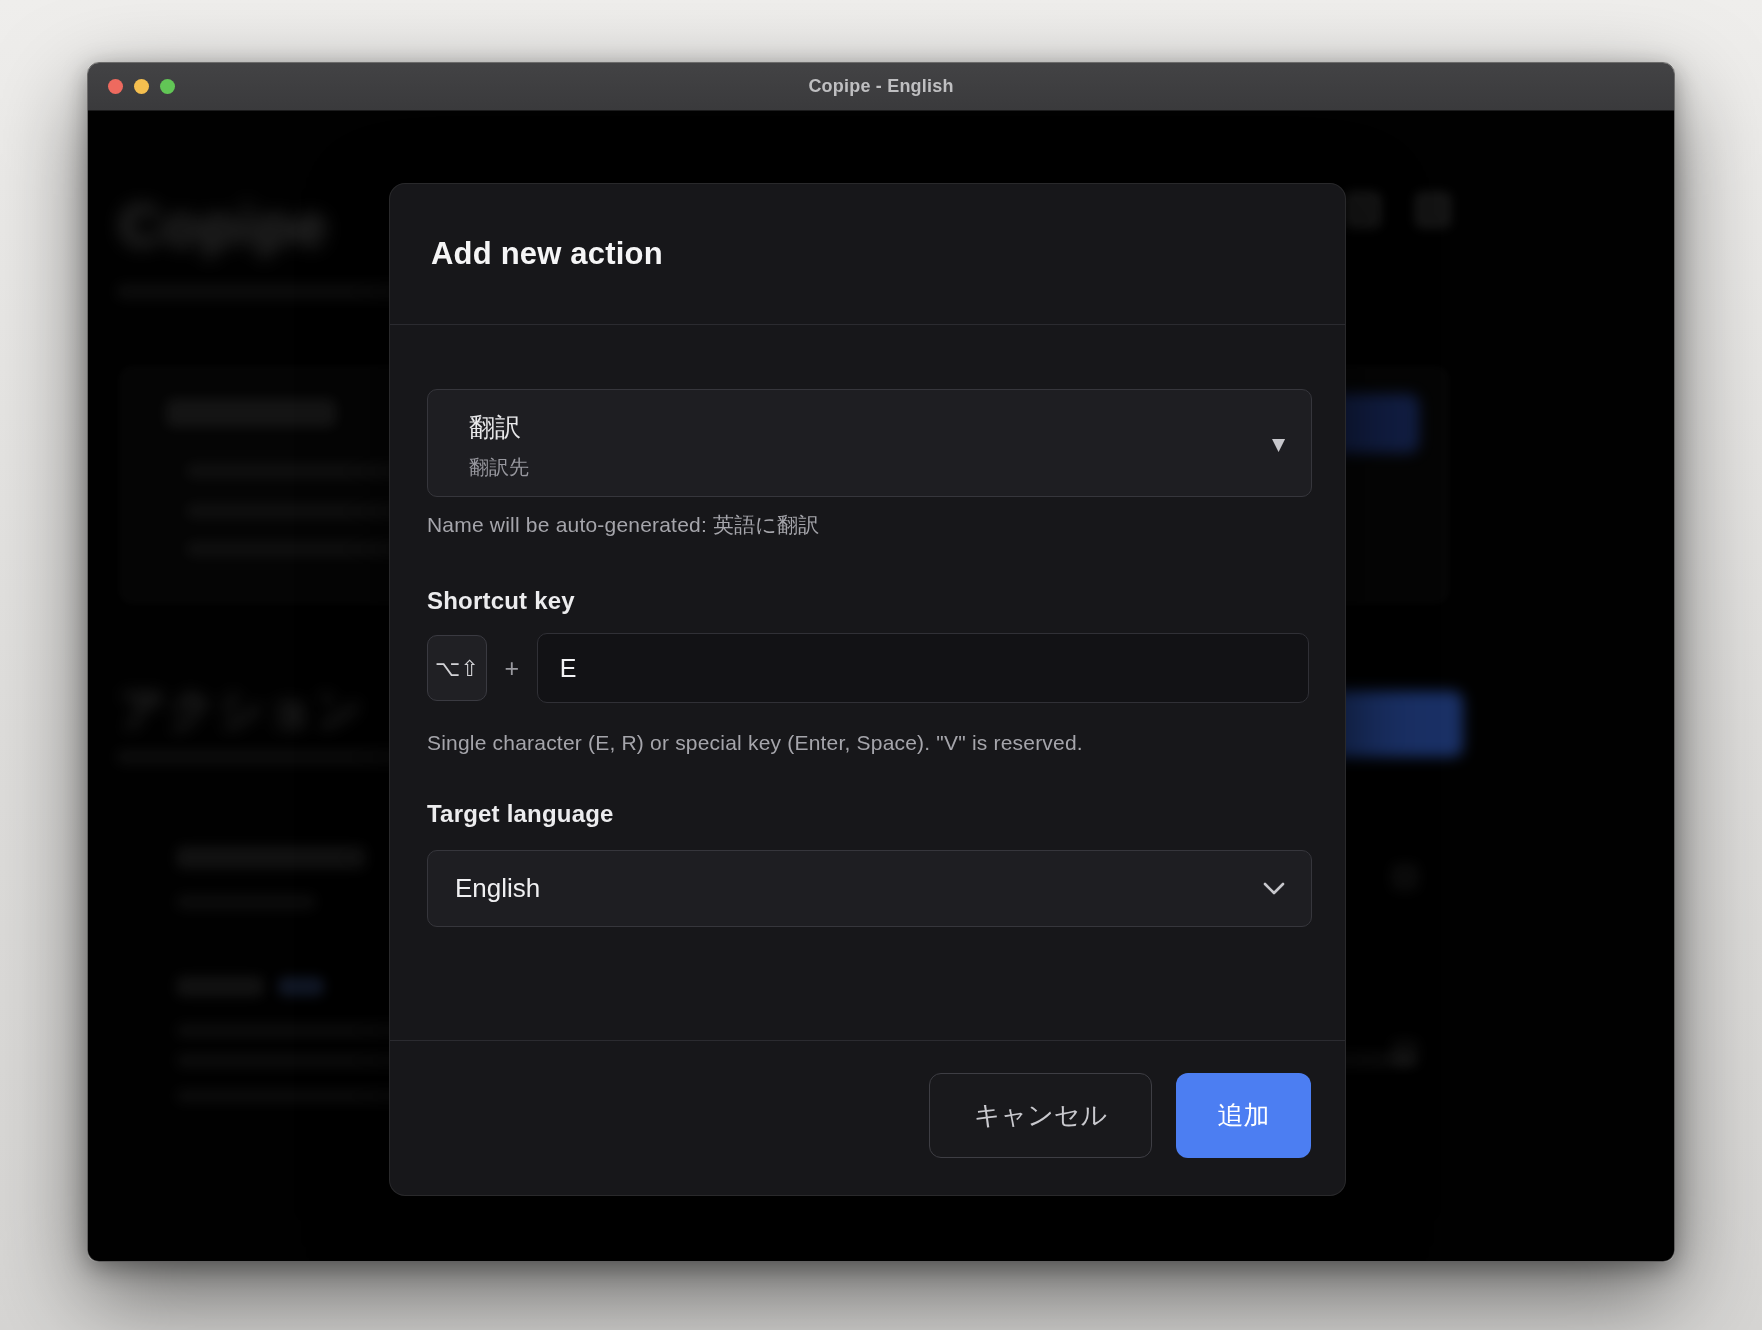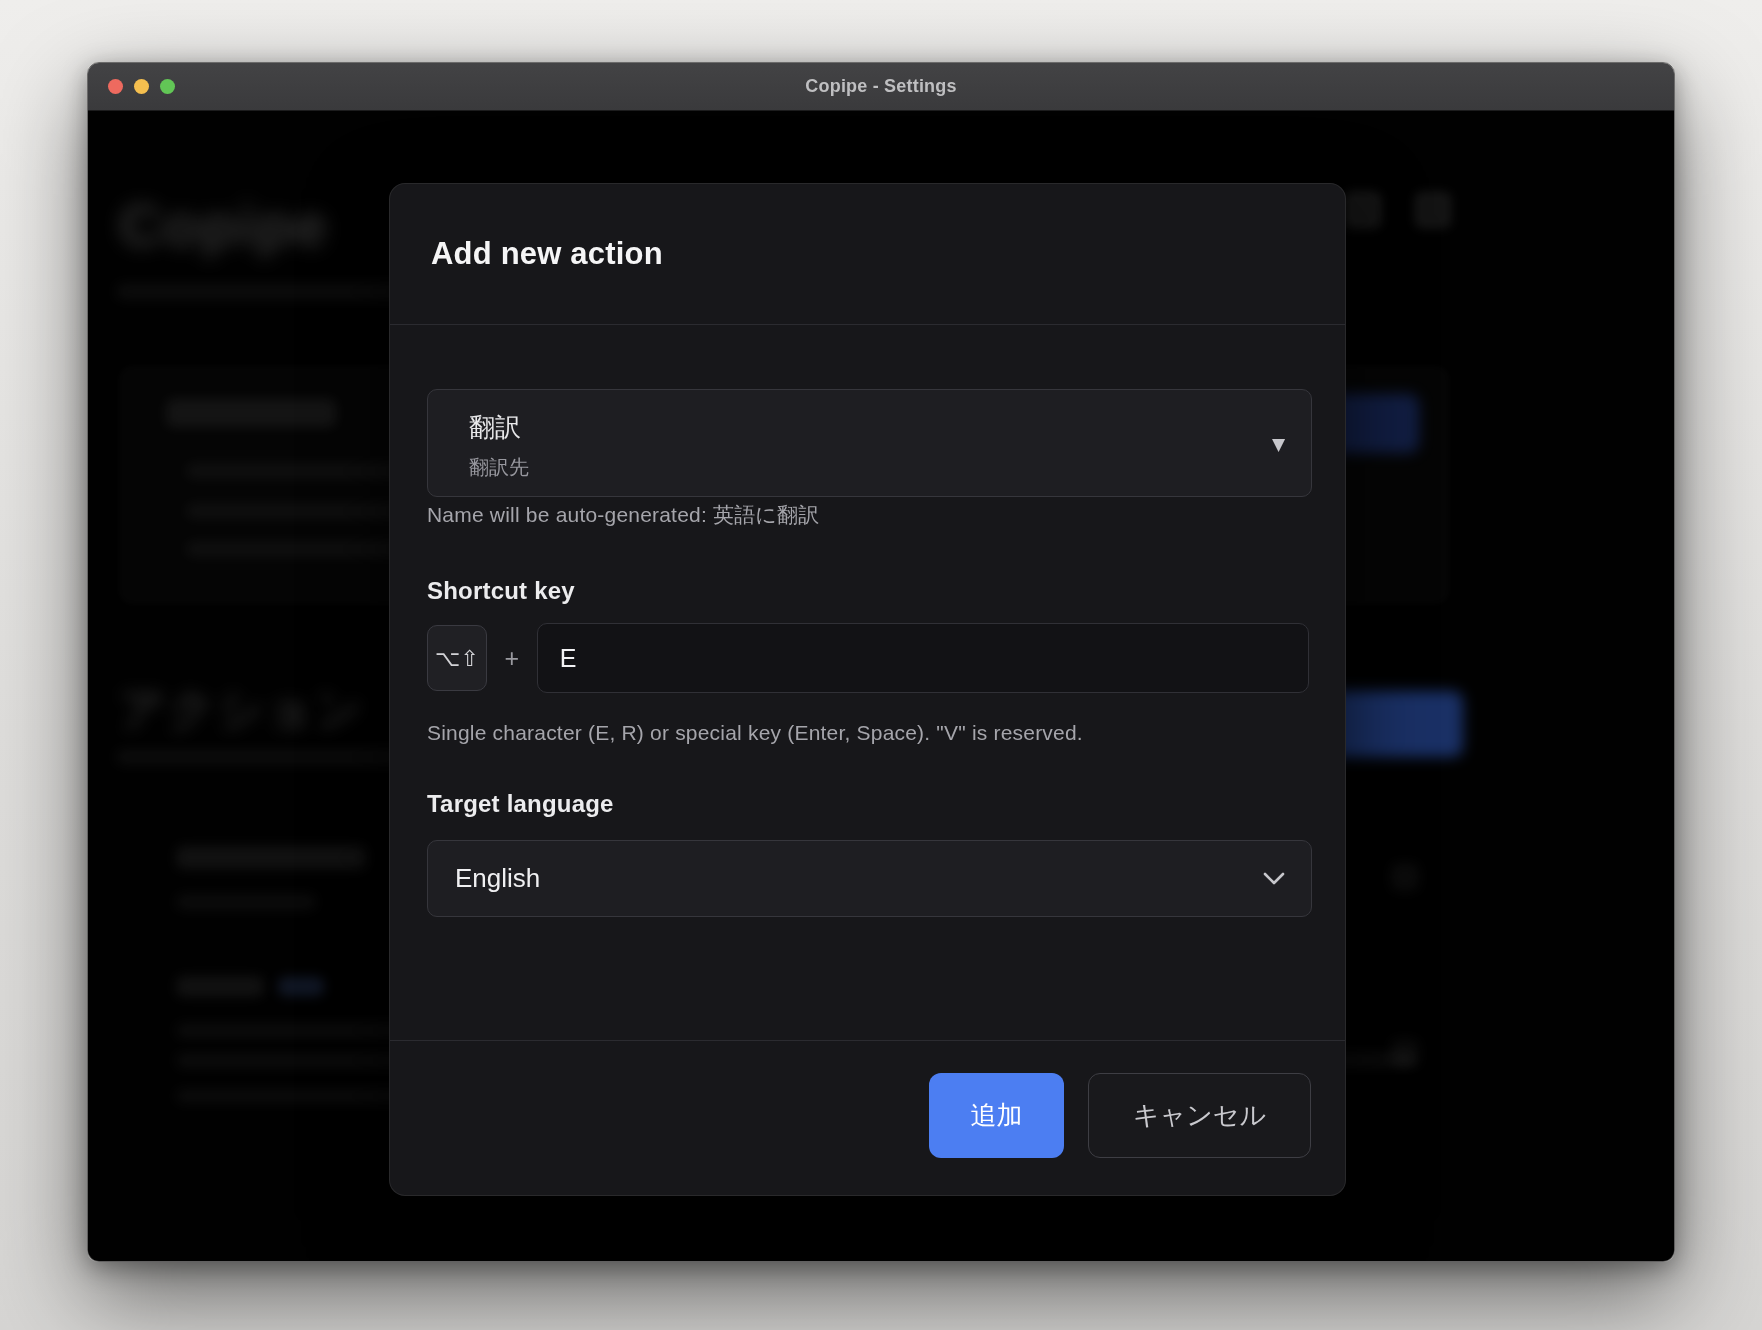--- a/index.html
+++ b/index.html
@@ -67,21 +67,21 @@
     margin-top:18px; width:885px; background:#1e1e22; border:1px solid #36363c;
     border-radius:10px; cursor:pointer; position:relative;
   }
   .type-select { height:108px; padding:20px 92px 0 41px; }
   .type-primary { font-size:26px; color:#e9e9eb; }
   .type-secondary { font-size:20px; color:#98989f; margin-top:9px;font-family:Liberation Serif, serif; }
   .caret {
     position:absolute; right:26px; top:44px; font-size:17px; color:#c7c7cc;
     font-family:"DejaVu Sans",sans-serif;
   }
-  .helper { margin-top:4px; font-size:21px; color:#a5a5ab; letter-spacing:.2px; }
+  .helper { margin-top:14px; font-size:21px; color:#a5a5ab; letter-spacing:.2px; }
 
   .section-gap { margin-top:48px; }
 
   .shortcut-row { margin-top:18px; display:flex; align-items:center; }
   .mod-key {
     width:60px; height:66px; background:#202024; border:1px solid #3a3a41;
     border-radius:10px; display:flex; align-items:center; justify-content:center;
     font-family:"DejaVu Sans",sans-serif; font-size:22px; color:#d2d2d6; cursor:pointer;
   }
   .plus { width:50px; text-align:center; font-size:25px; color:#9a9aa0; }
@@ -109,21 +109,21 @@
 <body>
 
 <div class="window">
 
   <div class="titlebar">
     <div class="traffic">
       <span class="light" id="tl-close" style="background: rgb(238, 106, 95);"></span>
       <span class="light" id="tl-min" style="background: rgb(245, 191, 79);"></span>
       <span class="light" id="tl-zoom" style="background: rgb(98, 198, 86);"></span>
     </div>
-    <span class="win-title">Copipe - Settings</span>
+    <span class="win-title">Copipe - English</span>
   </div>
 
   <div class="win-body">
 
     <div class="bg-layer">
       <div class="bg-apptitle">Copipe</div>
       <div class="blur-line dim" style="left:28px; top:172px; width:540px; height:17px;"></div>
 
       <div class="bg-icon" style="left:1256px; top:80px;"></div>
       <div class="bg-icon" style="left:1326px; top:80px;"></div>
@@ -186,19 +186,19 @@
           <span class="chevron">
             <svg width="22" height="14" viewBox="0 0 22 14" fill="none">
               <polyline points="2,2 11,11 20,2" stroke="#c7c7cc" stroke-width="2.6" stroke-linecap="round" stroke-linejoin="round"></polyline>
             </svg>
           </span>
         </div>
 
       </div>
 
       <div class="modal-footer">
+        <button class="btn btn-cancel">キャンセル</button>
         <button class="btn btn-add" id="add-btn" style="background: rgb(76, 126, 242);">追加</button>
-        <button class="btn btn-cancel">キャンセル</button>
       </div>
 
     </div>
   </div>
 </div>
 
 </body></html>

